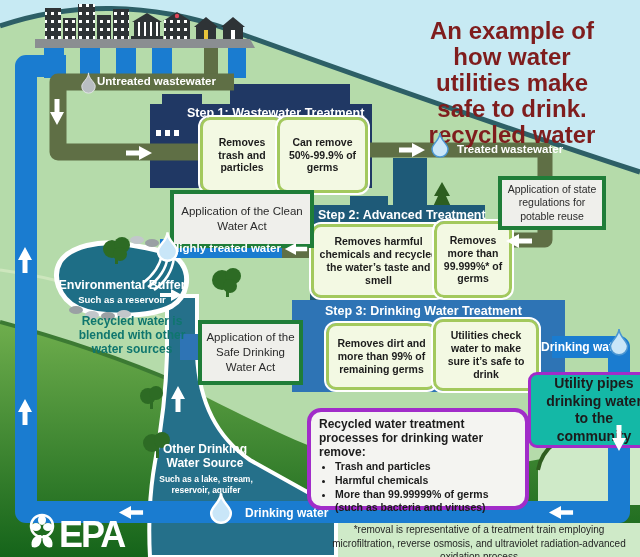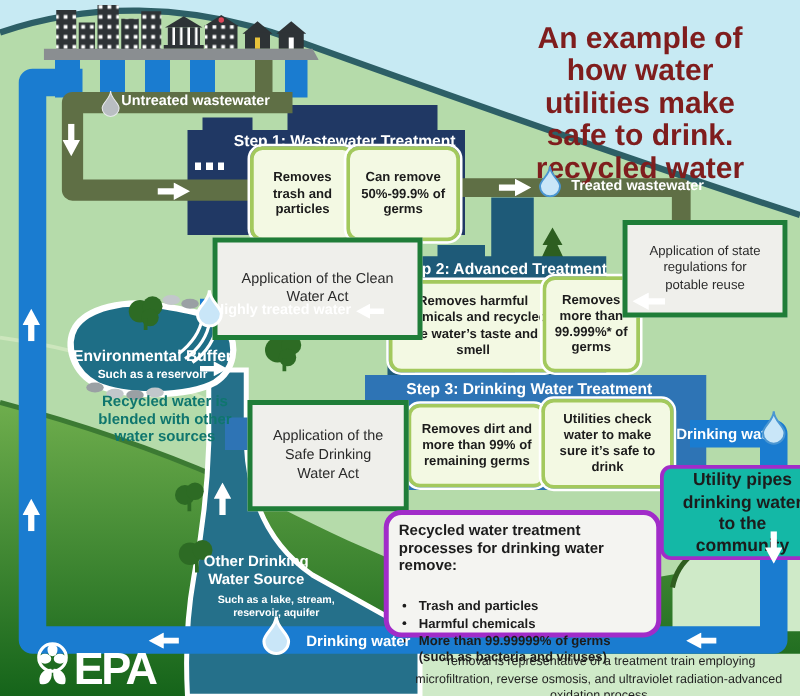--- a/index.html
+++ b/index.html
@@ -12,28 +12,28 @@
   .bld{z-index:3;} .lab{z-index:5;}
   
   .bmain{position:absolute;}
   .stephdr{position:absolute;color:#fff;font-weight:bold;font-size:12.5px;white-space:nowrap;z-index:4;}
   
   .gbox{position:absolute;background:#f3f9e3;border:3px solid #a3c95d;outline:2px solid #ffffff;
         border-radius:10px;display:flex;align-items:center;justify-content:center;text-align:center;
         font-weight:bold;font-size:10.5px;line-height:1.22;color:#1c1c1c;padding:4px;z-index:4;}
   
   .regbox{position:absolute;background:#efefeb;border:4px solid #1f7d38;display:flex;align-items:center;
-        justify-content:center;text-align:center;font-size:11px;color:#2b2b2b;line-height:1.3;padding:16px;z-index:4;}
+        justify-content:center;text-align:center;font-size:11px;color:#2b2b2b;line-height:1.3;padding:4px;z-index:4;}
   
   .purplebox{position:absolute;background:#14b8a6;border:3px solid #a12cc9;border-radius:9px;
         display:flex;align-items:center;justify-content:center;text-align:center;font-weight:bold;
         font-size:14px;color:#1c1c1c;line-height:1.25;padding:14px;z-index:4;}
   .summary{position:absolute;background:#f4f4f1;border:4px solid #a12cc9;border-radius:14px;
         font-size:10.5px;color:#1c1c1c;padding:6px 8px 4px 8px;z-index:4;}
-  .summary .shead{font-weight:bold;font-size:12px;line-height:1.15;margin-bottom:20px;}
+  .summary .shead{font-weight:bold;font-size:12px;line-height:1.15;margin-bottom:1px;}
   .summary ul{margin:0;padding-left:16px;}
   .summary li{font-weight:bold;line-height:1.3;}
   
   .wlab{position:absolute;color:#fff;font-weight:bold;font-size:11.5px;white-space:nowrap;z-index:5;}
   .dlab{position:absolute;color:#16281c;font-weight:bold;text-align:center;z-index:5;}
   .title{position:absolute;left:403px;top:18px;width:218px;text-align:center;z-index:5;
          color:#7f1d1d;font-weight:bold;font-size:24px;line-height:1.08;}
   .footnote{position:absolute;left:322px;top:523px;width:314px;text-align:center;z-index:5;
          font-size:10px;color:#1f1f1f;line-height:1.35;}
   .arrow{position:absolute;z-index:5;}
@@ -229,21 +229,21 @@
 <div class="wlab" style="left:171px;top:242px;">Highly treated water</div>
 <div class="wlab" style="left:541px;top:340px;font-size:12px;">Drinking water</div>
 <div class="wlab" style="left:245px;top:506px;font-size:12px;">Drinking water</div>
 
 <div class="wlab" style="left:58px;top:278px;width:128px;text-align:center;font-size:12.5px;">Environmental Buffer</div>
 <div class="wlab" style="left:58px;top:294px;width:128px;text-align:center;font-size:9.5px;">Such as a reservoir</div>
 
 <div class="dlab" style="left:68px;top:315px;width:128px;font-size:12px;line-height:1.15;color:#0f766e;">Recycled water is blended with other water sources</div>
 
 <div class="wlab" style="left:150px;top:442px;width:110px;text-align:center;white-space:normal;font-size:12px;line-height:1.2;">Other Drinking Water Source</div>
-<div class="wlab" style="left:164px;top:474px;width:114px;text-align:center;white-space:normal;font-size:8.5px;font-weight:bold;line-height:1.3;">Such as a lake, stream, reservoir, aquifer</div>
+<div class="wlab" style="left:149px;top:474px;width:114px;text-align:center;white-space:normal;font-size:8.5px;font-weight:bold;line-height:1.3;">Such as a lake, stream, reservoir, aquifer</div>
 
 <div class="arrow" style="left:44px;top:105px;transform:rotate(90deg);">
     <svg width="26" height="14" viewBox="0 0 26 14">
       <polygon points="0,4.5 13,4.5 13,0 26,7 13,14 13,9.5 0,9.5" fill="#fff"></polygon>
     </svg>
   </div>
 <div class="arrow" style="left:126px;top:146px;">
     <svg width="26" height="14" viewBox="0 0 26 14">
       <polygon points="0,4.5 13,4.5 13,0 26,7 13,14 13,9.5 0,9.5" fill="#fff"></polygon>
     </svg>

